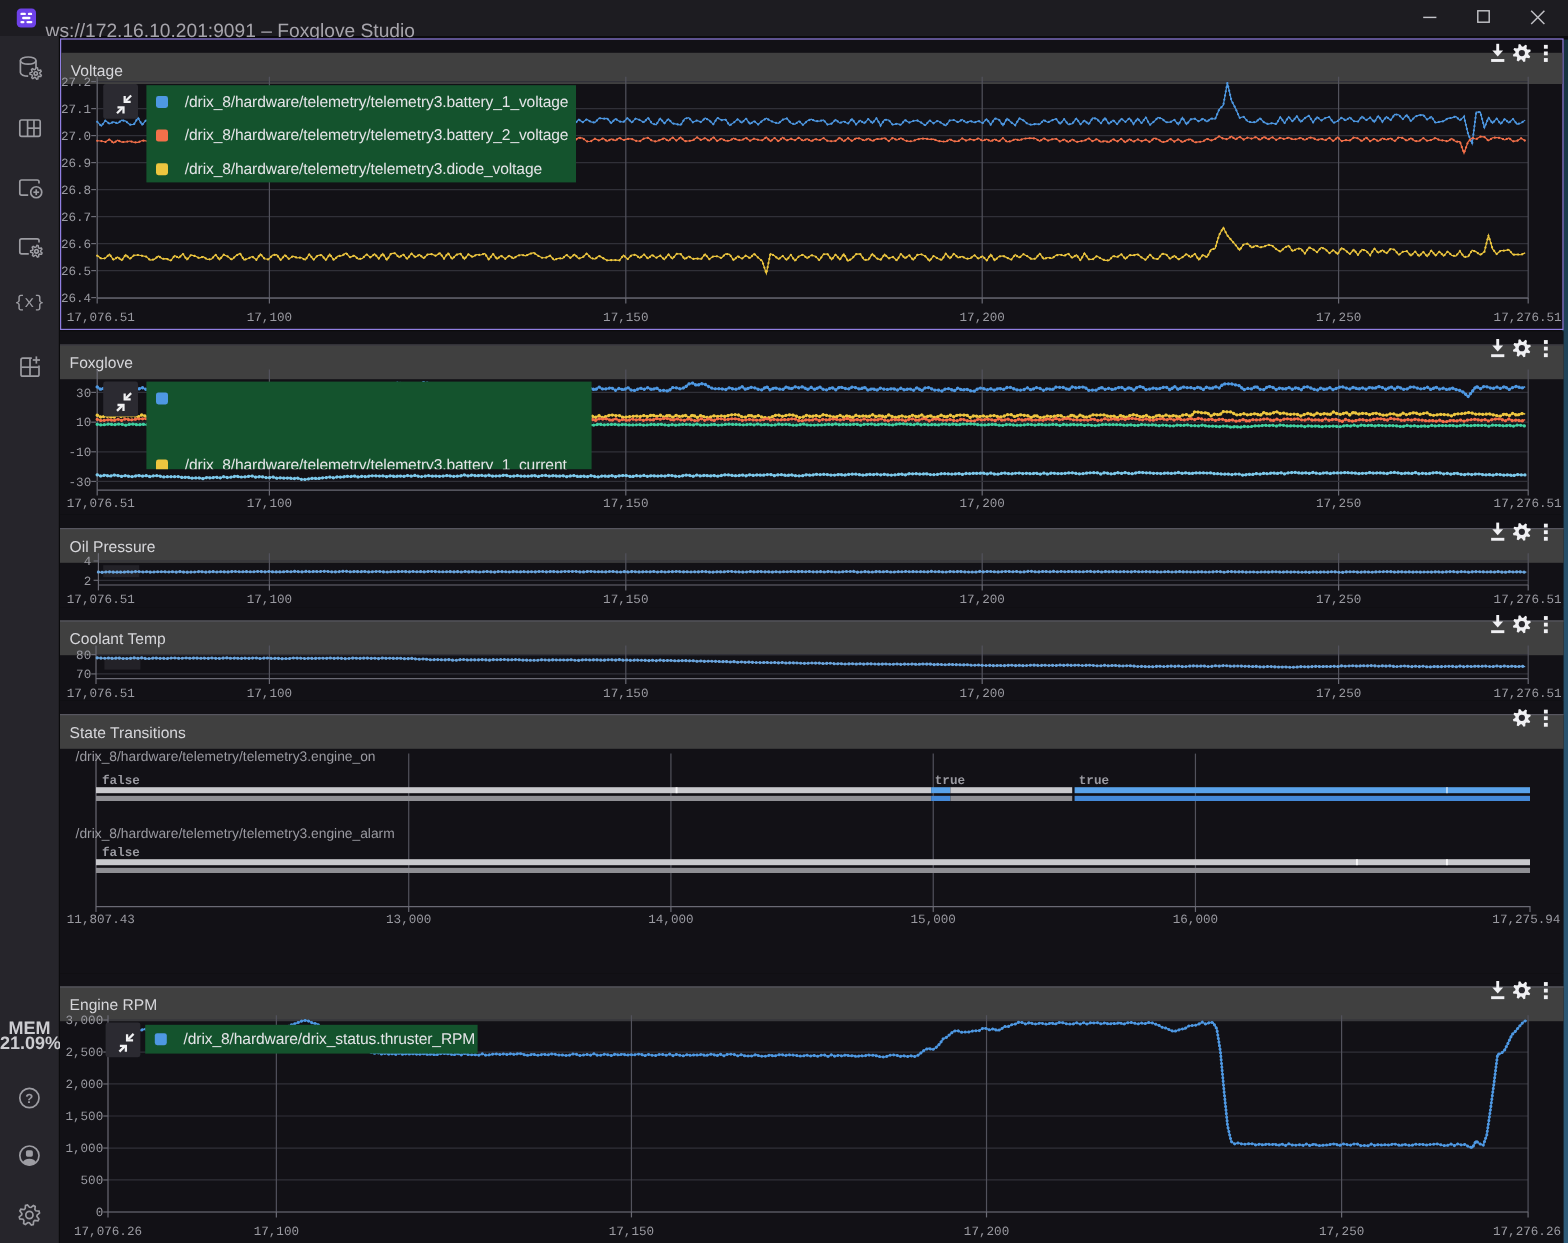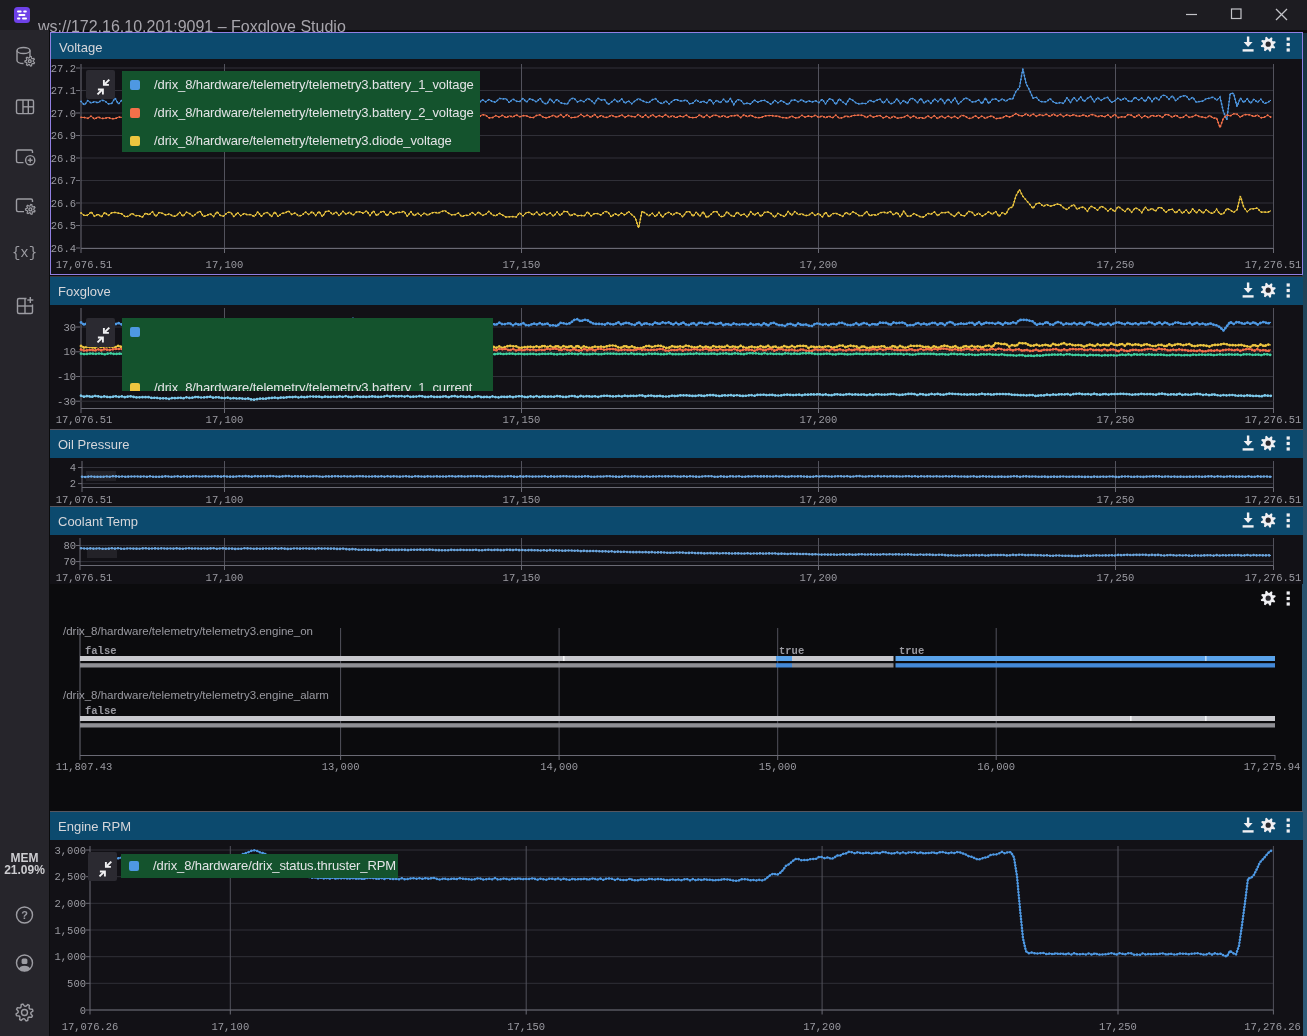--- a/index.html
+++ b/index.html
@@ -1,21 +1,21 @@
 <!DOCTYPE html>
 <html><head><meta charset="utf-8"><style>
 *{margin:0;padding:0;box-sizing:border-box}
 html,body{width:1307px;height:1036px;overflow:hidden;background:#0b0b0d;font-family:"Liberation Sans",sans-serif}
 #root{position:absolute;top:0;left:0;width:1307px;height:1036px;background:#0b0b0d}
 .abs{position:absolute}
 .titlebar{top:0;left:0;width:1307px;height:30px;background:#1d1c21}
 .titletxt{left:38px;top:12px;height:30px;line-height:30px;color:#a7a5ac;font-size:16px}
 .sidebar{left:0;top:30px;width:49px;height:1006px;background:#26252b}
 .panel{left:50px;width:1253px;background:#121116}
-.phead{left:0;top:0;width:100%;height:28.5px;background:#0c4a6e;border-top:1.5px solid #57565f}
+.phead{left:0;top:11px;width:100%;height:28.5px;background:#404040;border-top:1.5px solid #57565f}
 .ptitle{left:8px;top:1px;height:27px;line-height:27px;color:#d6d6da;font-size:13px}
 .legend{background:#14532d;}
 .lrow{position:absolute;left:0;width:100%;height:28px}
 .lsq{position:absolute;left:8px;top:9px;width:10px;height:10px;border-radius:2px}
 .ltxt{position:absolute;left:32px;top:0;height:28px;line-height:28px;color:#e4e4e7;font-size:13px;letter-spacing:-0.1px;white-space:nowrap}
 .collapse{background:#2b2a31;border-radius:2px}
 svg{position:absolute;overflow:visible}
 svg text{font-family:"Liberation Mono",monospace;font-size:10.5px;fill:#9a9aa1}
 </style></head><body>
 <div id="root">
@@ -75,21 +75,21 @@
     <div class="abs" style="left:0;top:245px;width:49px;text-align:center;color:#9d9da3;font-size:14px;font-family:'Liberation Mono',monospace">{x}</div>
     <svg class="abs" style="left:13px;top:294px" width="24" height="24">
 <g stroke="#9d9da3" stroke-width="1.4" fill="none">
 <path d="M13.5,4.5 H6 a1.5,1.5 0 0 0 -1.5,1.5 v12 a1.5,1.5 0 0 0 1.5,1.5 h12 a1.5,1.5 0 0 0 1.5,-1.5 V10.5"></path>
 <line x1="12" y1="5" x2="12" y2="19.2"></line>
 <line x1="4.8" y1="12" x2="19.2" y2="12"></line>
 <line x1="17.3" y1="3" x2="17.3" y2="9"></line>
 <line x1="14.3" y1="6" x2="20.3" y2="6"></line>
 </g>
     </svg>
-    <div class="abs" style="left:0;top:852px;width:49px;text-align:center;color:#cdcdd1;font-size:12px;font-weight:bold;line-height:12px">MEM<br>21.09%</div>
+    <div class="abs" style="left:0;top:852px;width:49px;text-align:center;color:#cdcdd1;font-size:15px;font-weight:bold;line-height:12px">MEM<br>21.09%</div>
     <svg class="abs" style="left:13px;top:904px" width="24" height="24">
 <circle cx="11.5" cy="11" r="8" stroke="#9d9da3" stroke-width="1.4" fill="none"></circle>
 <text x="11.5" y="15" text-anchor="middle" style="font-family:'Liberation Sans',sans-serif;font-size:11px;font-weight:bold" fill="#9d9da3">?</text>
 </svg>
     <svg class="abs" style="left:13px;top:952px" width="24" height="24">
 <circle cx="11.5" cy="11" r="8" stroke="#9d9da3" stroke-width="1.4" fill="none"></circle>
 <rect x="8.6" y="6.6" width="5.8" height="5.4" rx="1.5" fill="#9d9da3"></rect>
 <path d="M5.8,16.8 a6,4.6 0 0 1 11.4,0 a8,8 0 0 1 -11.4,0 Z" fill="#9d9da3"></path>
 </svg>
     <svg class="abs" style="left:13px;top:1001px" width="24" height="24">
@@ -362,20 +362,25 @@
       <text x="224.5" y="580.5" text-anchor="middle">17,100</text>
       <text x="521.5" y="580.5" text-anchor="middle">17,150</text>
       <text x="818.5" y="580.5" text-anchor="middle">17,200</text>
       <text x="1115.5" y="580.5" text-anchor="middle">17,250</text>
       <text x="1273" y="580.5" text-anchor="middle">17,276.51</text>
       <rect x="87" y="549" width="30" height="9" fill="#232228"></rect>
       <path fill="none" id="sct1" d="M81.0,548.2 L84.4,548.5 L87.8,548.6 L91.2,548.3 L94.6,548.8 L98.0,548.2 L101.4,548.7 L104.8,548.7 L108.2,548.7 L111.6,548.2 L115.0,548.6 L118.4,548.2 L121.8,548.8 L125.2,548.8 L128.6,548.3 L132.0,548.6 L135.4,548.6 L138.8,548.8 L142.2,548.4 L145.6,548.3 L149.0,548.6 L152.4,548.5 L155.8,548.3 L159.2,548.7 L162.6,548.2 L166.0,548.7 L169.4,548.4 L172.8,548.7 L176.2,548.3 L179.6,548.6 L183.0,548.7 L186.4,548.4 L189.8,548.2 L193.2,548.7 L196.6,548.3 L200.0,548.8 L203.4,548.4 L206.8,548.7 L210.2,548.4 L213.6,548.3 L217.0,548.8 L220.4,548.4 L223.8,548.3 L227.2,548.8 L230.6,548.4 L234.0,548.9 L237.4,548.8 L240.8,548.8 L244.2,548.3 L247.6,548.4 L251.0,548.5 L254.4,548.8 L257.8,548.5 L261.2,548.8 L264.6,548.5 L268.0,548.5 L271.4,548.7 L274.8,548.3 L278.2,548.7 L281.6,548.4 L285.0,548.7 L288.4,548.9 L291.8,548.7 L295.2,548.3 L298.6,548.7 L302.0,548.5 L305.4,548.4 L308.8,548.7 L312.2,548.5 L315.6,548.9 L319.0,548.3 L322.4,548.7 L325.8,548.4 L329.2,548.8 L332.6,548.4 L336.0,548.9 L339.4,548.9 L342.8,548.6 L346.2,549.1 L349.6,549.4 L353.0,549.1 L356.4,549.5 L359.8,549.9 L363.2,549.6 L366.6,549.7 L370.0,550.0 L373.4,549.6 L376.8,550.1 L380.2,550.2 L383.6,549.7 L387.0,549.6 L390.4,550.1 L393.8,549.8 L397.2,550.0 L400.6,549.7 L404.0,549.8 L407.4,550.2 L410.8,549.7 L414.2,549.8 L417.6,549.7 L421.0,549.6 L424.4,550.0 L427.8,549.7 L431.2,549.6 L434.6,550.1 L438.0,550.1 L441.4,550.2 L444.8,550.2 L448.2,550.2 L451.6,549.8 L455.0,550.0 L458.4,550.1 L461.8,549.8 L465.2,550.1 L468.6,549.9 L472.0,550.1 L475.4,549.7 L478.8,550.2 L482.2,550.3 L485.6,549.9 L489.0,549.8 L492.4,550.1 L495.8,549.8 L499.2,550.0 L502.6,550.3 L506.0,549.8 L509.4,549.8 L512.8,550.1 L516.2,549.7 L519.6,550.2 L523.0,550.0 L526.4,550.4 L529.8,550.0 L533.2,550.3 L536.6,550.2 L540.0,550.6 L543.4,550.2 L546.8,550.6 L550.2,550.1 L553.6,550.6 L557.0,550.3 L560.4,550.5 L563.8,550.8 L567.2,550.5 L570.6,550.5 L574.0,550.7 L577.4,550.6 L580.8,551.1 L584.2,550.8 L587.6,551.2 L591.0,551.0 L594.4,551.1 L597.8,551.1 L601.2,551.5 L604.6,551.2 L608.0,551.7 L611.4,551.3 L614.8,551.9 L618.2,551.6 L621.6,552.0 L625.0,551.7 L628.4,552.1 L631.8,552.1 L635.2,552.2 L638.6,552.0 L642.0,552.3 L645.4,552.1 L648.8,552.4 L652.2,552.1 L655.6,552.6 L659.0,552.3 L662.4,552.4 L665.8,552.6 L669.2,552.8 L672.6,552.8 L676.0,552.5 L679.4,552.6 L682.8,552.6 L686.2,553.0 L689.6,552.8 L693.0,552.7 L696.4,553.3 L699.8,552.9 L703.2,553.4 L706.6,553.3 L710.0,553.1 L713.4,553.4 L716.8,553.1 L720.2,553.5 L723.6,553.1 L727.0,553.3 L730.4,553.4 L733.8,553.5 L737.2,553.3 L740.6,553.5 L744.0,553.6 L747.4,553.3 L750.8,553.7 L754.2,553.4 L757.6,553.6 L761.0,553.3 L764.4,553.8 L767.8,553.3 L771.2,553.5 L774.6,553.3 L778.0,553.9 L781.4,553.6 L784.8,553.8 L788.2,554.0 L791.6,553.6 L795.0,553.9 L798.4,553.8 L801.8,554.2 L805.2,553.8 L808.6,554.3 L812.0,554.4 L815.4,554.2 L818.8,554.5 L822.2,554.6 L825.6,554.4 L829.0,554.8 L832.4,554.4 L835.8,554.8 L839.2,554.5 L842.6,554.3 L846.0,554.7 L849.4,554.4 L852.8,554.7 L856.2,554.6 L859.6,554.3 L863.0,554.3 L866.4,554.7 L869.8,554.3 L873.2,554.6 L876.6,554.4 L880.0,554.6 L883.4,554.2 L886.8,554.5 L890.2,554.2 L893.6,554.6 L897.0,554.2 L900.4,554.5 L903.8,554.6 L907.2,554.3 L910.6,554.5 L914.0,554.8 L917.4,554.8 L920.8,554.4 L924.2,554.9 L927.6,554.5 L931.0,554.7 L934.4,555.1 L937.8,554.8 L941.2,554.7 L944.6,555.1 L948.0,555.4 L951.4,555.3 L954.8,555.5 L958.2,555.5 L961.6,555.6 L965.0,555.1 L968.4,555.4 L971.8,555.4 L975.2,555.0 L978.6,555.4 L982.0,555.0 L985.4,555.5 L988.8,555.4 L992.2,555.0 L995.6,554.9 L999.0,555.3 L1002.4,554.8 L1005.8,555.4 L1009.2,555.4 L1012.6,554.8 L1016.0,555.1 L1019.4,554.7 L1022.8,554.8 L1026.2,555.3 L1029.6,555.0 L1033.0,555.0 L1036.4,555.3 L1039.8,555.2 L1043.2,555.5 L1046.6,555.3 L1050.0,555.7 L1053.4,555.7 L1056.8,555.4 L1060.2,555.5 L1063.6,555.8 L1067.0,555.8 L1070.4,555.8 L1073.8,556.0 L1077.2,556.1 L1080.6,555.9 L1084.0,555.5 L1087.4,555.6 L1090.8,555.8 L1094.2,555.4 L1097.6,555.3 L1101.0,555.6 L1104.4,555.3 L1107.8,555.5 L1111.2,555.2 L1114.6,555.5 L1118.0,554.9 L1121.4,555.2 L1124.8,554.9 L1128.2,554.8 L1131.6,555.2 L1135.0,554.7 L1138.4,555.0 L1141.8,554.7 L1145.2,554.8 L1148.6,555.2 L1152.0,554.9 L1155.4,555.1 L1158.8,554.8 L1162.2,555.5 L1165.6,555.4 L1169.0,555.0 L1172.4,555.1 L1175.8,555.6 L1179.2,555.2 L1182.6,555.5 L1186.0,555.2 L1189.4,555.7 L1192.8,555.7 L1196.2,555.3 L1199.6,555.7 L1203.0,555.4 L1206.4,555.3 L1209.8,555.2 L1213.2,555.7 L1216.6,555.1 L1220.0,555.6 L1223.4,555.2 L1226.8,555.5 L1230.2,555.1 L1233.6,555.4 L1237.0,555.0 L1240.4,555.4 L1243.8,555.5 L1247.2,555.0 L1250.6,555.5 L1254.0,555.0 L1257.4,555.5 L1260.8,555.1 L1264.2,555.6 L1267.6,555.2 L1271.0,555.5"></path>
       <use fill="none" href="#sct1" stroke="#6aa4dc" stroke-width="1"></use>
       <use fill="none" href="#sct1" stroke="#6aa4dc" stroke-width="2.6" stroke-dasharray="0.1 3.0" stroke-linecap="round"></use>
     </svg>
+    <div class="abs panel" style="top:584px;height:227px">
+      <div class="abs phead">
+        <div class="abs ptitle">State Transitions</div>
+      </div>
+    </div>
     <svg class="abs" style="left:1238px;top:587px" width="68" height="24">
       <path d="M37.20,14.16 L36.49,15.47 L33.99,15.05 L33.17,15.71 L33.06,18.24 L31.63,18.66 L30.16,16.60 L29.11,16.49 L27.24,18.20 L25.93,17.49 L26.35,14.99 L25.69,14.17 L23.16,14.06 L22.74,12.63 L24.80,11.16 L24.91,10.11 L23.20,8.24 L23.91,6.93 L26.41,7.35 L27.23,6.69 L27.34,4.16 L28.77,3.74 L30.24,5.80 L31.29,5.91 L33.16,4.20 L34.47,4.91 L34.05,7.41 L34.71,8.23 L37.24,8.34 L37.66,9.77 L35.60,11.24 L35.49,12.29 Z" fill="#f0f0f3"></path>
       <circle cx="30.2" cy="11.2" r="2.6" fill="#29282e"></circle>
       <rect x="48.6" y="4.4" width="3.2" height="3.2" fill="#f0f0f3"></rect>
       <rect x="48.6" y="9.9" width="3.2" height="3.2" fill="#f0f0f3"></rect>
       <rect x="48.6" y="15.4" width="3.2" height="3.2" fill="#f0f0f3"></rect>
     </svg>
     <svg class="abs" style="left:0;top:0" width="1307" height="1036">
       <line x1="340.6" y1="628" x2="340.6" y2="755" stroke="#52525c" stroke-width="1"></line>
       <line x1="559.1" y1="628" x2="559.1" y2="755" stroke="#52525c" stroke-width="1"></line>

